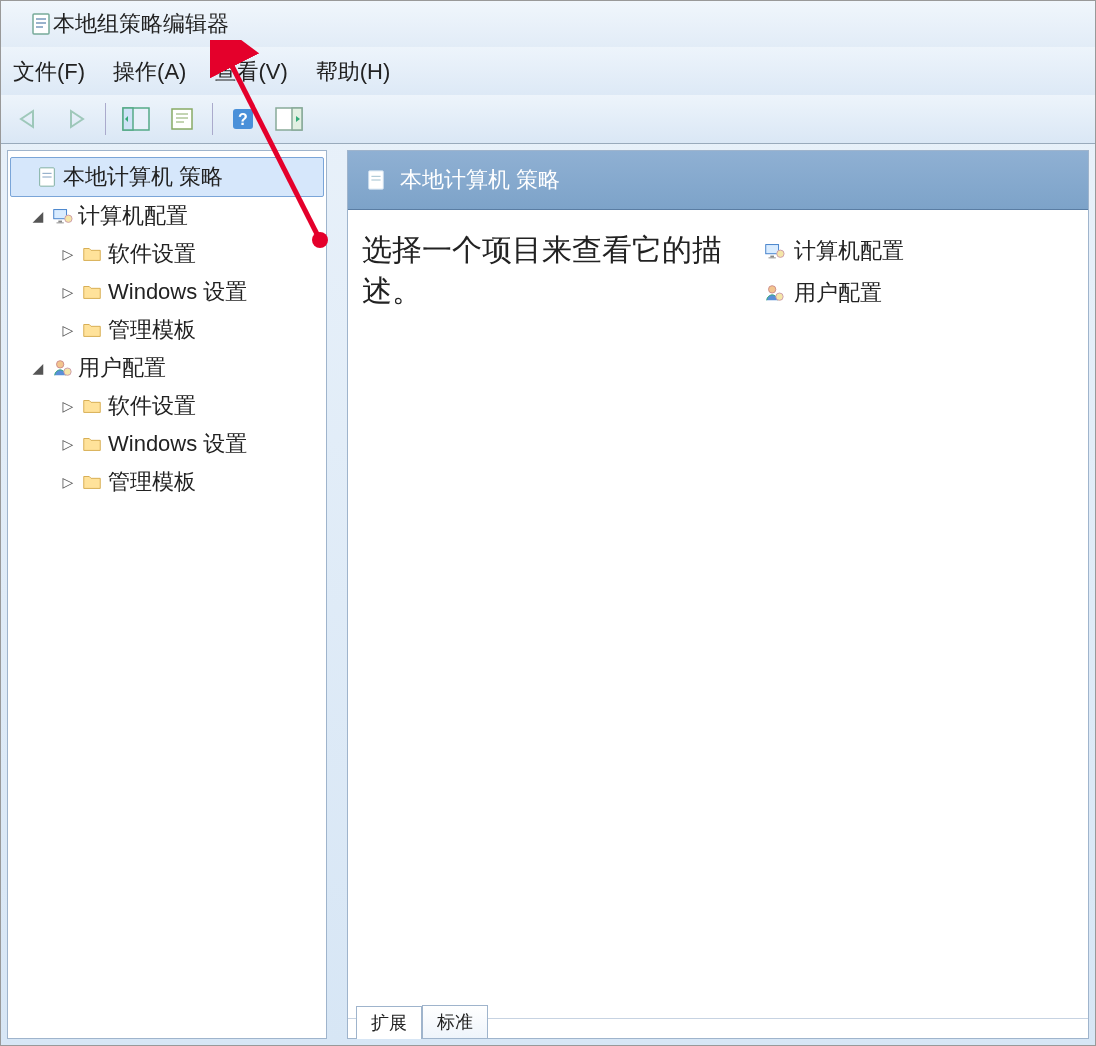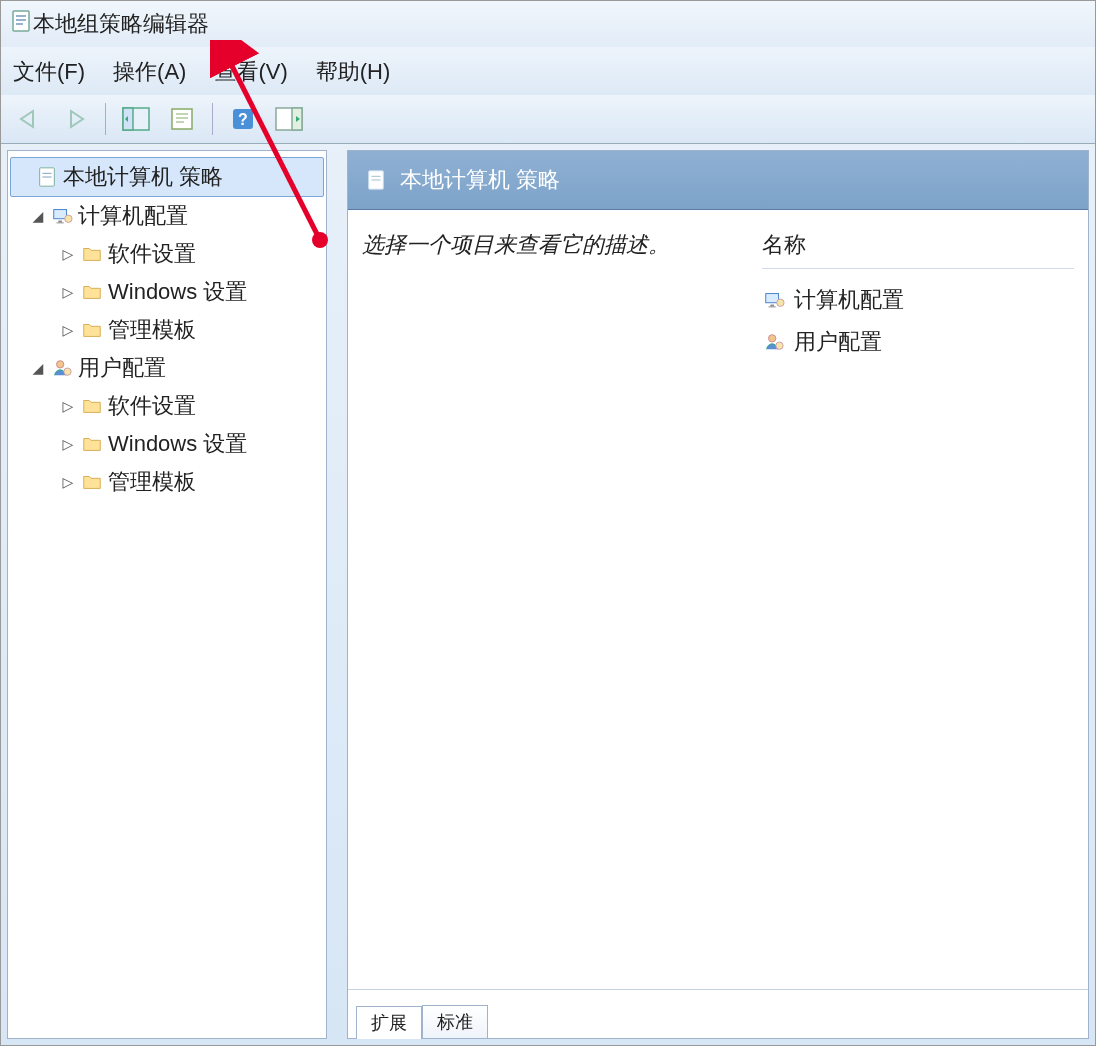--- a/index.html
+++ b/index.html
@@ -1,20 +1,20 @@
 <!DOCTYPE html>
 <html><head>
   <meta charset="utf-8">
   <style>
     * { margin: 0; padding: 0; box-sizing: border-box; font-family: "Microsoft YaHei", "SimSun", sans-serif; }
     body { background: #ffffff; width: 1096px; height: 1046px; overflow: hidden; font-size: 20px; color: #222; }
     
     .window { border: 1px solid #999; height: 100%; display: flex; flex-direction: column; background: linear-gradient(#eaf2fa, #d7e6f5); }
     
-    .titlebar { display: flex; padding: 8px 8px; background: linear-gradient(#f0f6fc, #e2ecf7); }
+    .titlebar { display: flex; align-items: center; padding: 8px 28px; background: linear-gradient(#f0f6fc, #e2ecf7); }
     .titlebar .title-text { font-size: 22px; color: #222; }
     
     .menubar { display: flex; gap: 28px; padding: 10px 12px 8px; background: linear-gradient(#edf4fb, #dde9f6); font-size: 22px; color: #222; }
     .menubar .menu-item { cursor: default; }
     
     .toolbar { display: flex; align-items: center; gap: 6px; padding: 4px 8px; background: linear-gradient(#edf4fb, #dae7f5); border-bottom: 1px solid #9ab; }
     .toolbar .sep { width: 1px; height: 32px; background: #aac; margin: 0 4px; }
     .toolbar .tool-btn { width: 40px; height: 40px; border: 1px solid transparent; display: flex; align-items: center; justify-content: center; border-radius: 3px; }
     .toolbar .tool-btn.disabled { opacity: 0.55; }
     
@@ -24,26 +24,26 @@
     .tree-item { display: flex; align-items: center; gap: 4px; padding: 4px 4px; white-space: nowrap; }
     .tree-item.selected { background: #d6e7fb; border: 1px solid #7aa5d8; border-radius: 2px; }
     .tree-item .expander { width: 16px; color: #555; font-size: 14px; text-align: center; }
     .tree-item .node-label { font-size: 22px; }
     .tree-lvl-1 { padding-left: 20px; }
     .tree-lvl-2 { padding-left: 50px; }
     
     .details-panel { flex: 1; display: flex; flex-direction: column; background: #fff; border: 1px solid #9fb4cc; min-width: 0; }
     .details-header { background: linear-gradient(#8fb0d3, #7da3c9); color: #fff; padding: 14px 16px; display: flex; align-items: center; gap: 12px; font-size: 22px; border-bottom: 1px solid #5a7da3; }
     .details-body { flex: 1; display: flex; padding: 20px 14px; gap: 20px; }
-    .details-desc { flex: 0 0 380px; font-size: 22px; color: #222; font-style: italic; }
+    .details-desc { flex: 0 0 380px; font-size: 30px; color: #222; }
     .details-list { flex: 1; }
     .details-list .col-header { font-size: 22px; padding-bottom: 8px; border-bottom: 1px solid #d0dceb; margin-bottom: 10px; }
     .details-list .list-row { display: flex; align-items: center; gap: 8px; padding: 6px 0; font-size: 22px; }
     
-    .tabs-strip { display: flex; align-items: flex-end; height: 49px; padding-left: 8px; background: #fff; border-top: 1px solid #c7d3e2; }
+    .tabs-strip { display: flex; align-items: flex-end; height: 20px; padding-left: 8px; background: #fff; border-top: 1px solid #c7d3e2; }
     .tabs-strip .tab { padding: 4px 14px; font-size: 18px; border: 1px solid #9fb4cc; border-bottom: none; background: linear-gradient(#fff, #eef4fb); margin-right: 0; }
     .tabs-strip .tab.active { background: #fff; position: relative; top: 1px; }
     
     
     .ico { display: inline-flex; align-items: center; justify-content: center; width: 24px; height: 24px; }
     .ico-doc svg, .ico-pc svg, .ico-folder svg, .ico-user svg { width: 22px; height: 22px; }
     
     .arrow-annotation { position: absolute; left: 210px; top: 40px; pointer-events: none; }
   </style>
 </head>
@@ -216,21 +216,20 @@
               <line x1="7" y1="8" x2="17" y2="8" stroke="#9bc"></line>
               <line x1="7" y1="12" x2="17" y2="12" stroke="#9bc"></line>
             </svg>
         </span>
         <span>本地计算机 策略</span>
       </div>
 
       <div class="details-body">
         <div class="details-desc">选择一个项目来查看它的描述。</div>
         <div class="details-list">
-          <div class="col-header">名称</div>
           <div class="list-row">
             <span class="ico ico-pc">
               <svg viewBox="0 0 24 24">
                   <rect x="3" y="5" width="14" height="10" fill="#d9ecff" stroke="#3a7ac8"></rect>
                   <rect x="8" y="17" width="4" height="2" fill="#888"></rect>
                   <rect x="6" y="19" width="8" height="1" fill="#888"></rect>
                   <circle cx="19" cy="15" r="4" fill="#f5e6a8" stroke="#c9a"></circle>
                 </svg>
             </span>
             <span>计算机配置</span>

